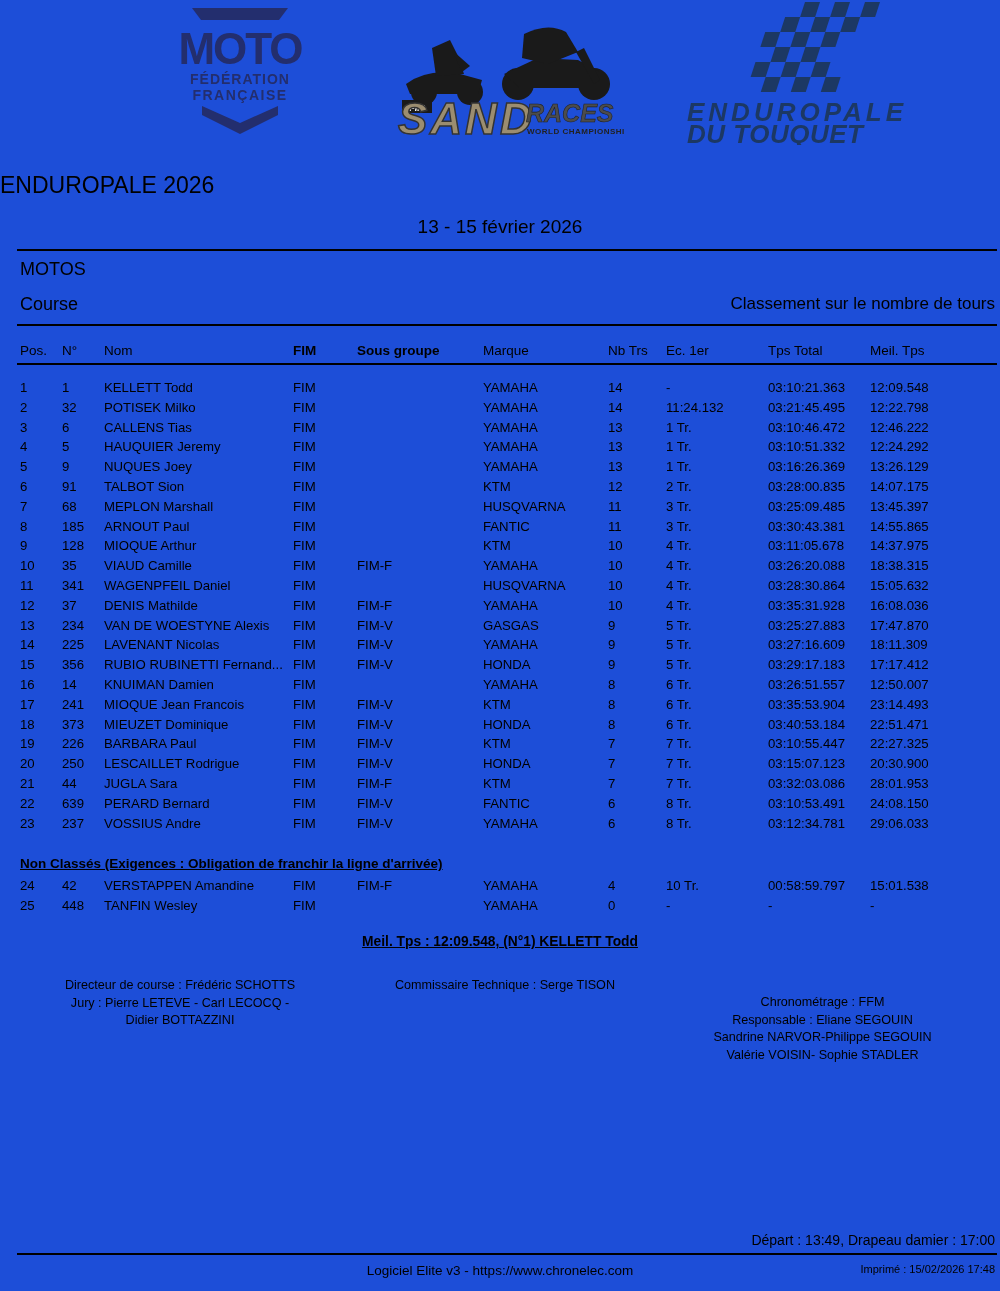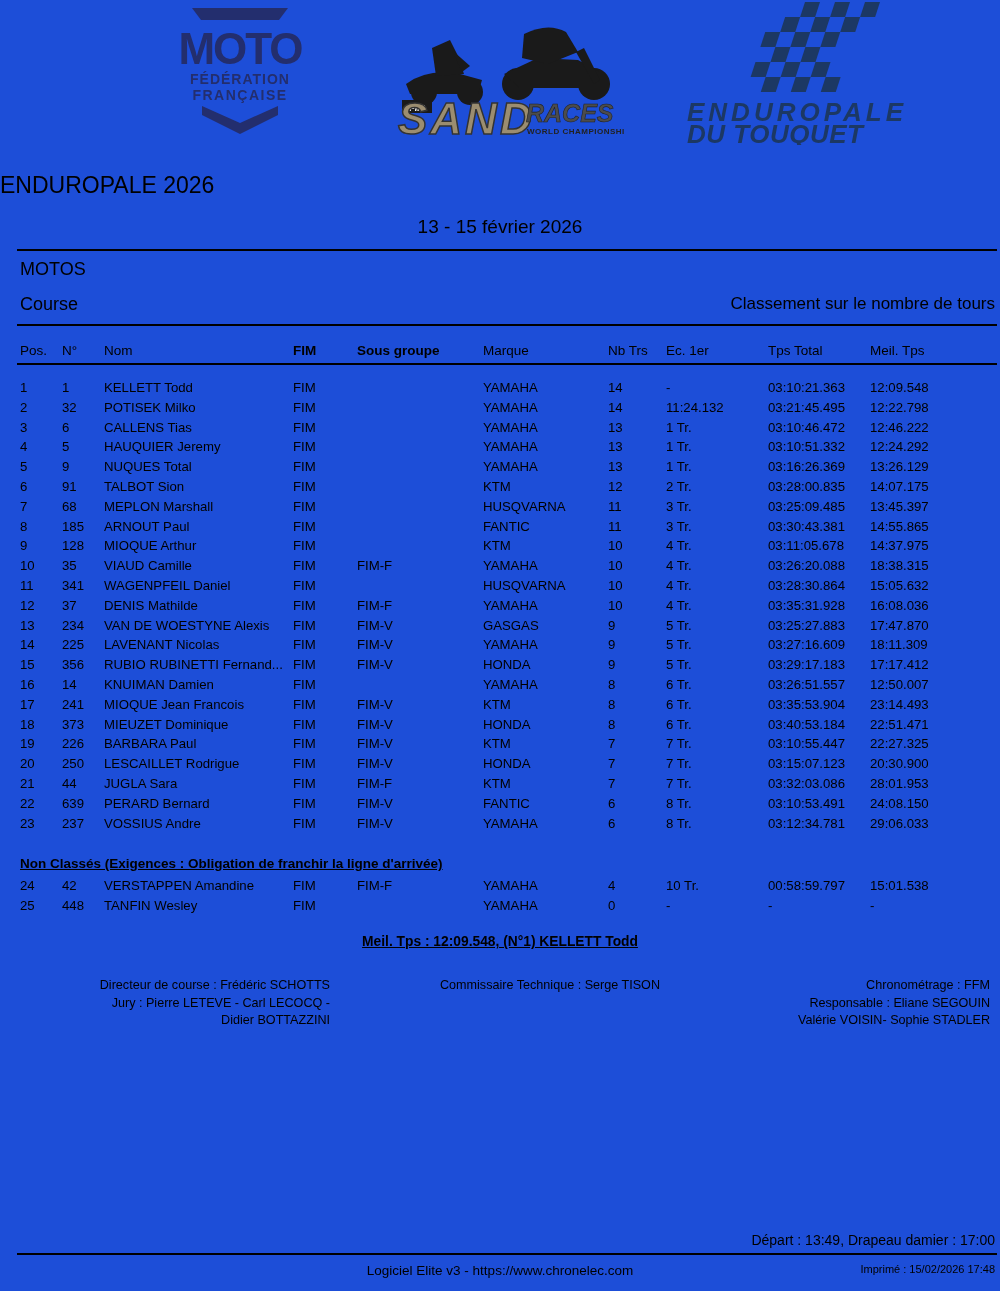--- a/index.html
+++ b/index.html
@@ -32,24 +32,24 @@
   .c6 { width:58px; }  .c7 { width:102px; } .c8 { width:102px; }
   .c9 { width:107px; }
   .bold { font-weight:bold; }
 
   #thead-row   { position:absolute; top:341px; left:17px; width:980px; font-size:13.5px; }
   #table-rows  { position:absolute; top:378px; left:17px; width:980px; }
   .nc-title    { position:absolute; top:856px; left:20px; font-size:13.5px; font-weight:bold; text-decoration:underline; }
   #nc-rows     { position:absolute; top:876px; left:17px; width:980px; }
   .best-lap    { position:absolute; top:934px; left:0; width:1000px; text-align:center; font-size:13.8px; font-weight:bold; text-decoration:underline; }
 
-  .officials { position:absolute; top:977px; font-size:12.6px; line-height:17.5px; text-align:right; }
+  .officials { position:absolute; top:977px; font-size:12.6px; line-height:17.5px; text-align:center; }
   #officials-left   { left:30px;  width:300px; }
   #officials-center { left:350px; width:310px; }
-  #officials-right  { left:655px; width:335px; }
+  #officials-right  { left:655px; width:335px;margin-top:17px; }
 
   .depart-info { position:absolute; top:1232px; left:17px; width:978px; text-align:right; font-size:14px; }
   .footer-page     { position:absolute; top:1304px; left:17px; font-size:12px; }
   .footer-software { position:absolute; top:1263px; left:0; width:1000px; text-align:center; font-size:13.5px; }
   .footer-printed  { position:absolute; top:1263px; left:17px; width:978px; text-align:right; font-size:11px; }
 
   svg text { font-family:"Liberation Sans", sans-serif; }
 </style>
 </head>
 <body>
@@ -179,21 +179,21 @@
         <span class="c c4"></span>
         <span class="c c5">YAMAHA</span>
         <span class="c c6">13</span>
         <span class="c c7">1 Tr.</span>
         <span class="c c8">03:10:51.332</span>
         <span class="c c9">12:24.292</span>
       </div>
       <div class="trow">
         <span class="c c0">5</span>
         <span class="c c1">9</span>
-        <span class="c c2">NUQUES Total</span>
+        <span class="c c2">NUQUES Joey</span>
         <span class="c c3">FIM</span>
         <span class="c c4"></span>
         <span class="c c5">YAMAHA</span>
         <span class="c c6">13</span>
         <span class="c c7">1 Tr.</span>
         <span class="c c8">03:16:26.369</span>
         <span class="c c9">13:26.129</span>
       </div>
       <div class="trow">
         <span class="c c0">6</span>
@@ -447,20 +447,21 @@
       <div>Directeur de course : Frédéric SCHOTTS</div>
       <div>Jury : Pierre LETEVE - Carl LECOCQ -</div>
       <div>Didier BOTTAZZINI</div>
     </div>
   <div id="officials-center" class="officials">
       <div>Commissaire Technique : Serge TISON</div>
     </div>
   <div id="officials-right" class="officials">
       <div>Chronométrage : FFM</div>
       <div>Responsable : Eliane SEGOUIN</div>
+      <div>Sandrine NARVOR-Philippe SEGOUIN</div>
       <div>Valérie VOISIN- Sophie STADLER</div>
     </div>
 
   <div class="depart-info">Départ : 13:49, Drapeau damier : 17:00</div>
   <div id="line-bottom" class="hline"></div>
   <div class="footer-page">Page : 1 / 1</div>
   <div class="footer-software">Logiciel Elite v3 - https://www.chronelec.com</div>
   <div class="footer-printed">Imprimé : 15/02/2026 17:48</div>
 
 </div>

